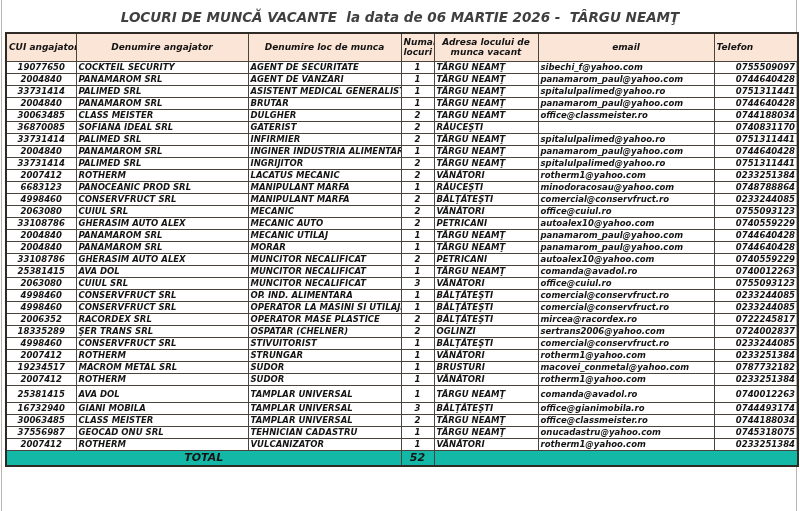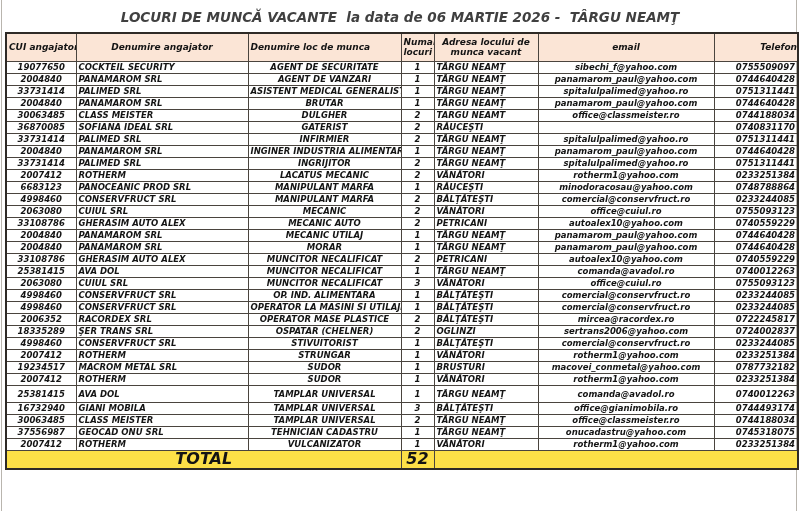--- a/index.html
+++ b/index.html
@@ -27,33 +27,33 @@
     padding:0 2px;
     font-weight:bold;font-style:italic;
     color:#141414;
     overflow:hidden;white-space:nowrap;
     line-height:1.05;
   }
   thead th{
     background:#fbe5d6;
     height:27px;font-size:9px;text-align:center;vertical-align:middle;
   }
-  thead th.h-left{text-align:left;}
-  thead th.h-right{text-align:right;padding-right:0;}
+  thead th.h-left{text-align:center;}
+  thead th.h-right{text-align:left;padding-right:0;}
   tbody td{height:11px;font-size:8.5px;vertical-align:middle;}
   tr.tall td{height:16px;}
   td.c-cui{text-align:center;margin-left:40px;}
   td.c-ang{text-align:left;padding-left:4px;}
-  td.c-loc{text-align:center;padding-left:4px;margin-top:44px;}
+  td.c-loc{text-align:left;padding-left:4px;margin-top:44px;}
   td.c-nr{text-align:center;}
   td.c-adr{text-align:left;padding-left:4px;}
-  td.c-em{text-align:center;padding-left:4px;}
+  td.c-em{text-align:left;padding-left:4px;}
   td.c-tel{text-align:right;padding-right:6px;}
   tr.total-row td{
-    background:#fde047;height:14px;font-size:16px;vertical-align:middle;text-align:center;
+    background:#14b8a6;height:14px;font-size:11px;vertical-align:middle;text-align:center;
   }
   td.total-label{text-align:center;}
   td.total-value{text-align:center;font-size:10.5px;margin-left:22px;}
 </style>
 </head>
 <body>
 
 <div class="page-edge" id="edge-left"></div>
 <div class="page-edge" id="edge-right"></div>
 

